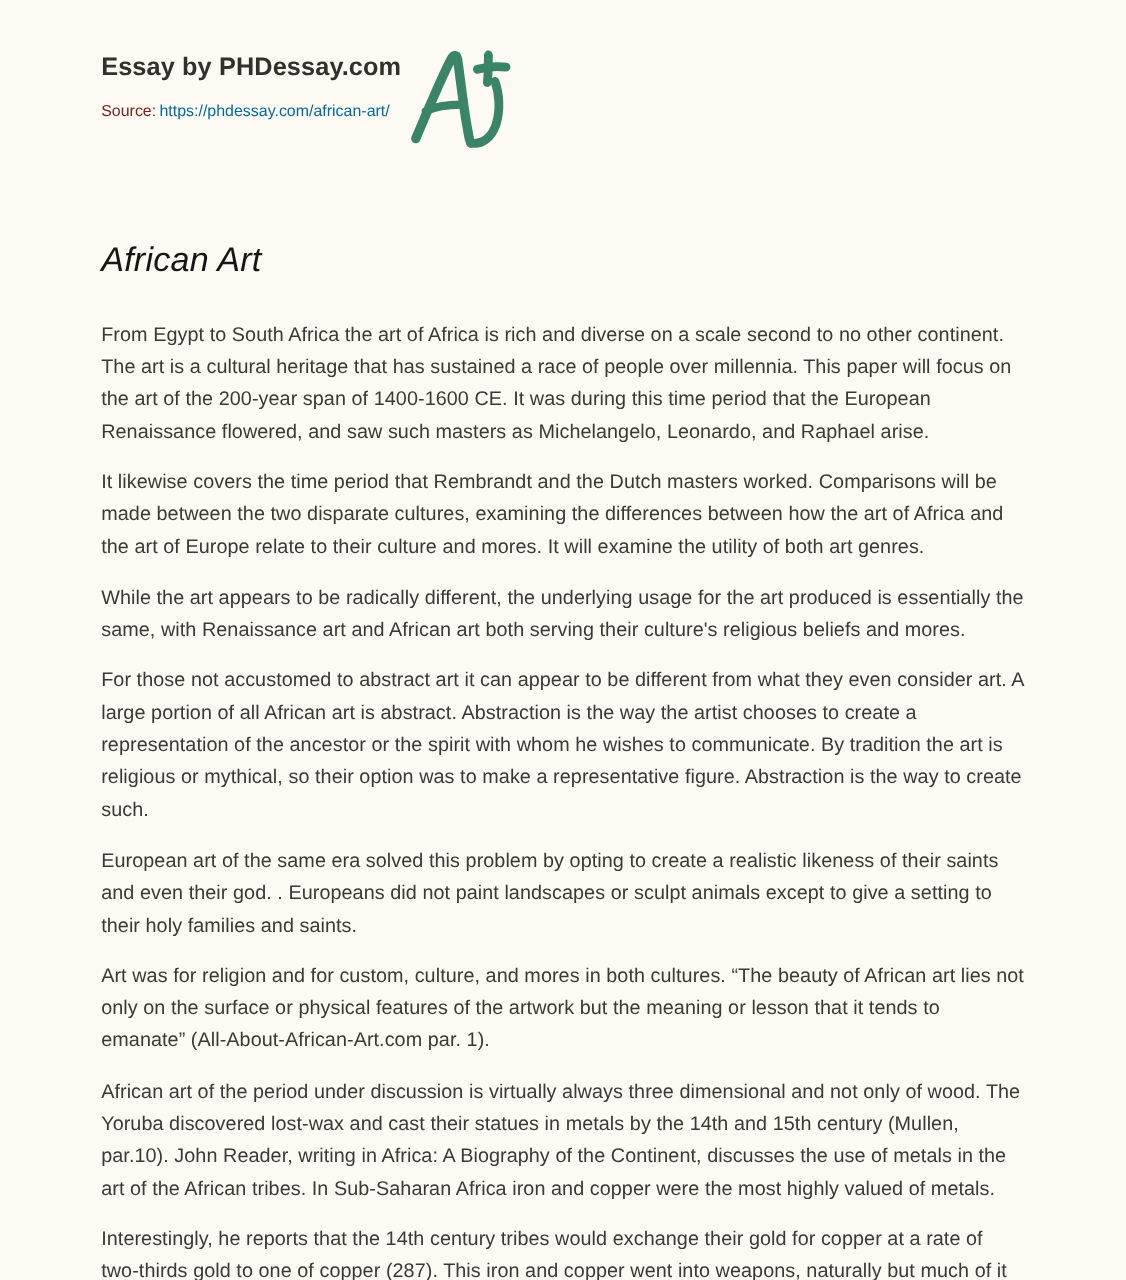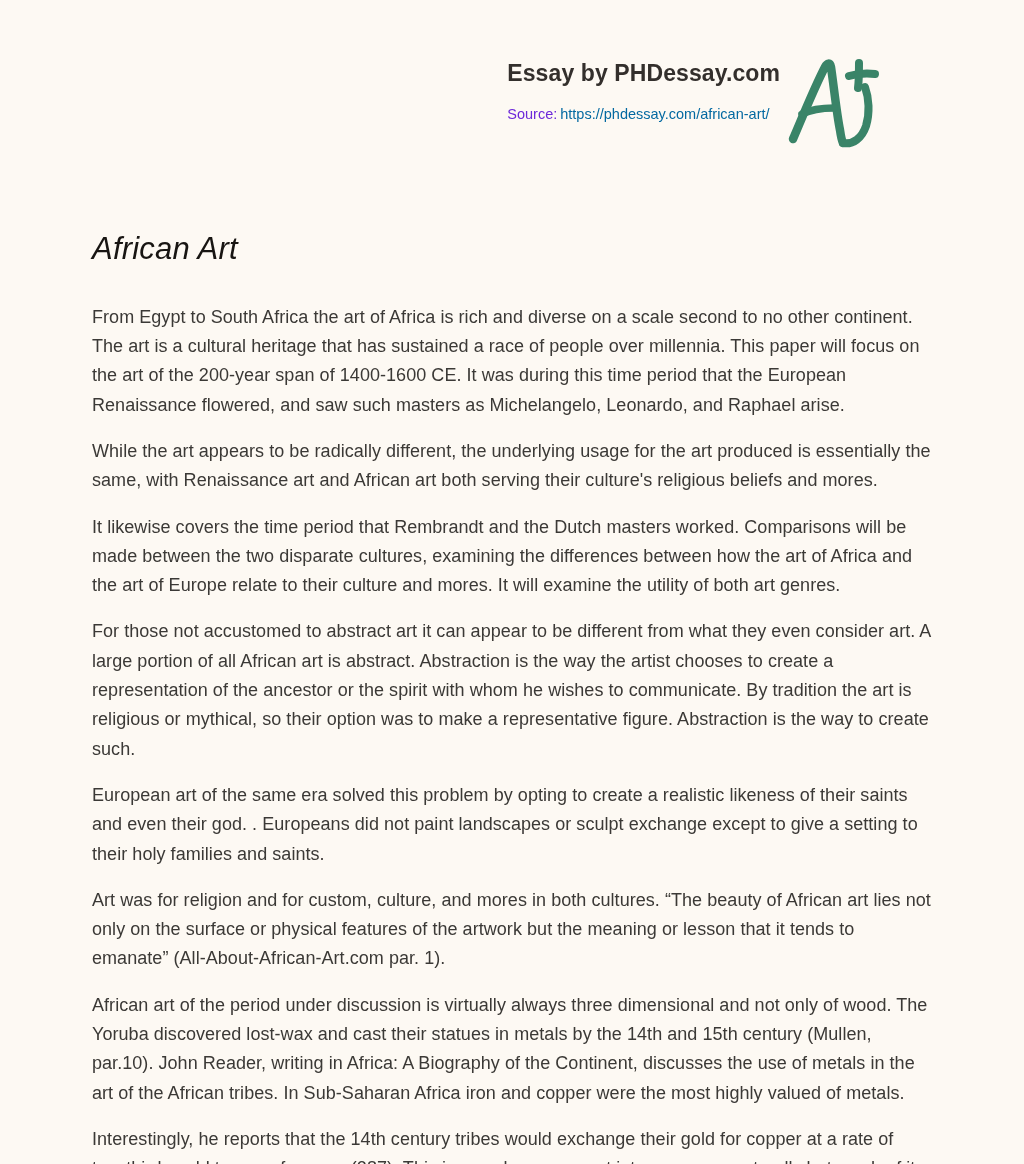--- a/index.html
+++ b/index.html
@@ -19,43 +19,43 @@
     height: 1164px;
     background: #fdf9f3;
     box-sizing: border-box;
     padding: 0 92px;
   }
 
   
   .header {
     display: flex;
     align-items: flex-start;
-    justify-content: flex-end;
-    padding-top: 60px;
+    justify-content: flex-start;
+    padding-top: 47px;
   }
   .header-left {
     display: block;
   }
   .byline {
     font-size: 23px;
     font-weight: bold;
     color: #332f2c;
     letter-spacing: 0.1px;
     line-height: 1.2;
     margin: 0;
   }
   .source-line {
     margin-top: 17px;
     font-size: 14.5px;
     color: #8a8580;
     line-height: 1.3;
     white-space: nowrap;
   }
   .source-label {
-    color: #6d28d9;
+    color: #7f1d1d;
   }
   .source-link {
     color: #0369a1;
     text-decoration: none;
     margin-left: 3px;
   }
   .logo {
     margin-top: -14px;
     margin-right: 42px;
     width: 110px;
@@ -112,23 +112,23 @@
         <path d="M69 30 C76 28 86 27 95 28" stroke-width="8"></path>
         <path d="M79 17 C79 25 79 34 78 42" stroke-width="8"></path>
       </g>
     </svg>
   </div>
 
   <h1 class="doc-title">African Art</h1>
 
   <div class="body-copy">
     <p>From Egypt to South Africa the art of Africa is rich and diverse on a scale second to no other continent. The art is a cultural heritage that has sustained a race of people over millennia. This paper will focus on the art of the 200-year span of 1400-1600 CE.  It was during this time period that the European Renaissance flowered, and saw such masters as Michelangelo, Leonardo, and Raphael arise.</p>
+    <p>It likewise covers the time period that Rembrandt and the Dutch masters worked. Comparisons will be made between the two disparate cultures, examining the differences between how the art of Africa and the art of Europe relate to their culture and mores. It will examine the utility of both art genres.</p>
     <p>While the art appears to be radically different, the underlying usage for the art produced is essentially the same, with Renaissance art and African art both serving their culture's religious beliefs and mores.</p>
-    <p>It likewise covers the time period that Rembrandt and the Dutch masters worked. Comparisons will be made between the two disparate cultures, examining the differences between how the art of Africa and the art of Europe relate to their culture and mores. It will examine the utility of both art genres.</p>
     <p>For those not accustomed to abstract art it can appear to be different from what they even consider art. A large portion of all African art is abstract. Abstraction is the way the artist chooses to create a representation of the ancestor or the spirit with whom he wishes to communicate. By tradition the art is religious or mythical, so their option was to make a representative figure. Abstraction is the way to create such.</p>
-    <p>European art of the same era solved this problem by opting to create a realistic likeness of their saints and even their god. . Europeans did not paint landscapes or sculpt exchange except to give a setting to their holy families and saints.</p>
+    <p>European art of the same era solved this problem by opting to create a realistic likeness of their saints and even their god. . Europeans did not paint landscapes or sculpt animals except to give a setting to their holy families and saints.</p>
     <p>Art was for religion and for custom, culture, and mores in both cultures. “The beauty of African art lies not only on the surface or physical features of the artwork but the meaning or lesson that it tends to emanate” (All-About-African-Art.com par. 1).</p>
     <p>African art of the period under discussion is virtually always three dimensional and not only of wood. The Yoruba discovered lost-wax and cast their statues in metals by the 14th and 15th century (Mullen, par.10). John Reader, writing in Africa: A Biography of the Continent, discusses the use of metals in the art of the African tribes. In Sub-Saharan Africa iron and copper were the most highly valued of metals.</p>
     <p>Interestingly, he reports that the 14th century tribes would exchange their gold for copper at a rate of two-thirds gold to one of copper (287). This iron and copper went into weapons, naturally but much of it found its way into art because of its permanence was associated with the longevity of ancestors as well as the immortality of the spirits.</p>
 
   </div>
 
 </div>
 
 </body></html>

